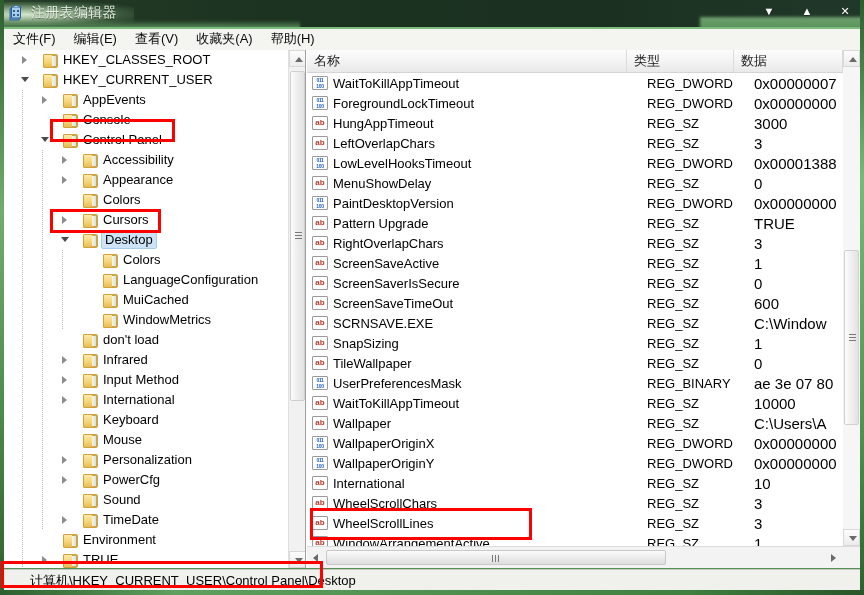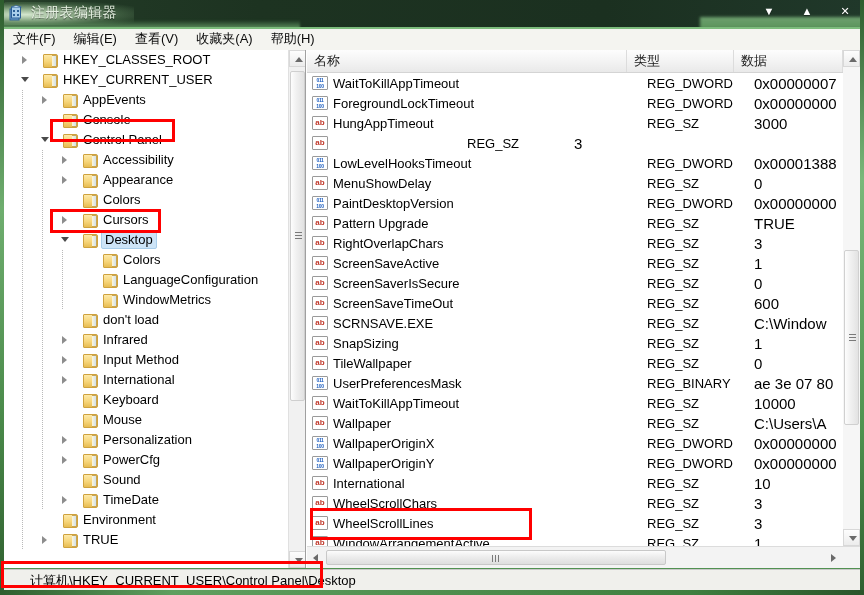--- a/index.html
+++ b/index.html
@@ -617,20 +617,31 @@
           </div>
           <div class="tnode">
             <div style="flex: 0 0 74px; height: 20px; position: relative;">
               <div class="vline" style="left: 18px;"></div>
               <div class="vline" style="left: 38px;"></div>
               <div class="vline" style="left: 58px;"></div>
             </div>
             <div class="arrow"></div>
             <div class="dots"></div>
             <div class="folder"></div>
+            <span class="tlabel">MuiCached</span>
+          </div>
+          <div class="tnode">
+            <div style="flex: 0 0 74px; height: 20px; position: relative;">
+              <div class="vline" style="left: 18px;"></div>
+              <div class="vline" style="left: 38px;"></div>
+              <div class="vline" style="left: 58px;"></div>
+            </div>
+            <div class="arrow"></div>
+            <div class="dots"></div>
+            <div class="folder"></div>
             <span class="tlabel">WindowMetrics</span>
           </div>
           <div class="tnode">
             <div style="flex: 0 0 54px; height: 20px; position: relative;">
               <div class="vline" style="left: 18px;"></div>
               <div class="vline" style="left: 38px;"></div>
             </div>
             <div class="arrow"></div>
             <div class="dots"></div>
             <div class="folder"></div>
@@ -782,20 +793,21 @@
               <div class="glyph">ab</div>
             </div>
             <div class="lname">HungAppTimeout</div>
             <div class="ltype">REG_SZ</div>
             <div class="ldata">3000</div>
           </div>
           <div class="lrow">
             <div class="licon sz">
               <div class="glyph">ab</div>
             </div>
+            <div class="lname">LeftOverlapChars</div>
             <div class="ltype">REG_SZ</div>
             <div class="ldata">3</div>
           </div>
           <div class="lrow">
             <div class="licon bin">
               <div class="glyph">011<br>100</div>
             </div>
             <div class="lname">LowLevelHooksTimeout</div>
             <div class="ltype">REG_DWORD</div>
             <div class="ldata">0x00001388</div>

